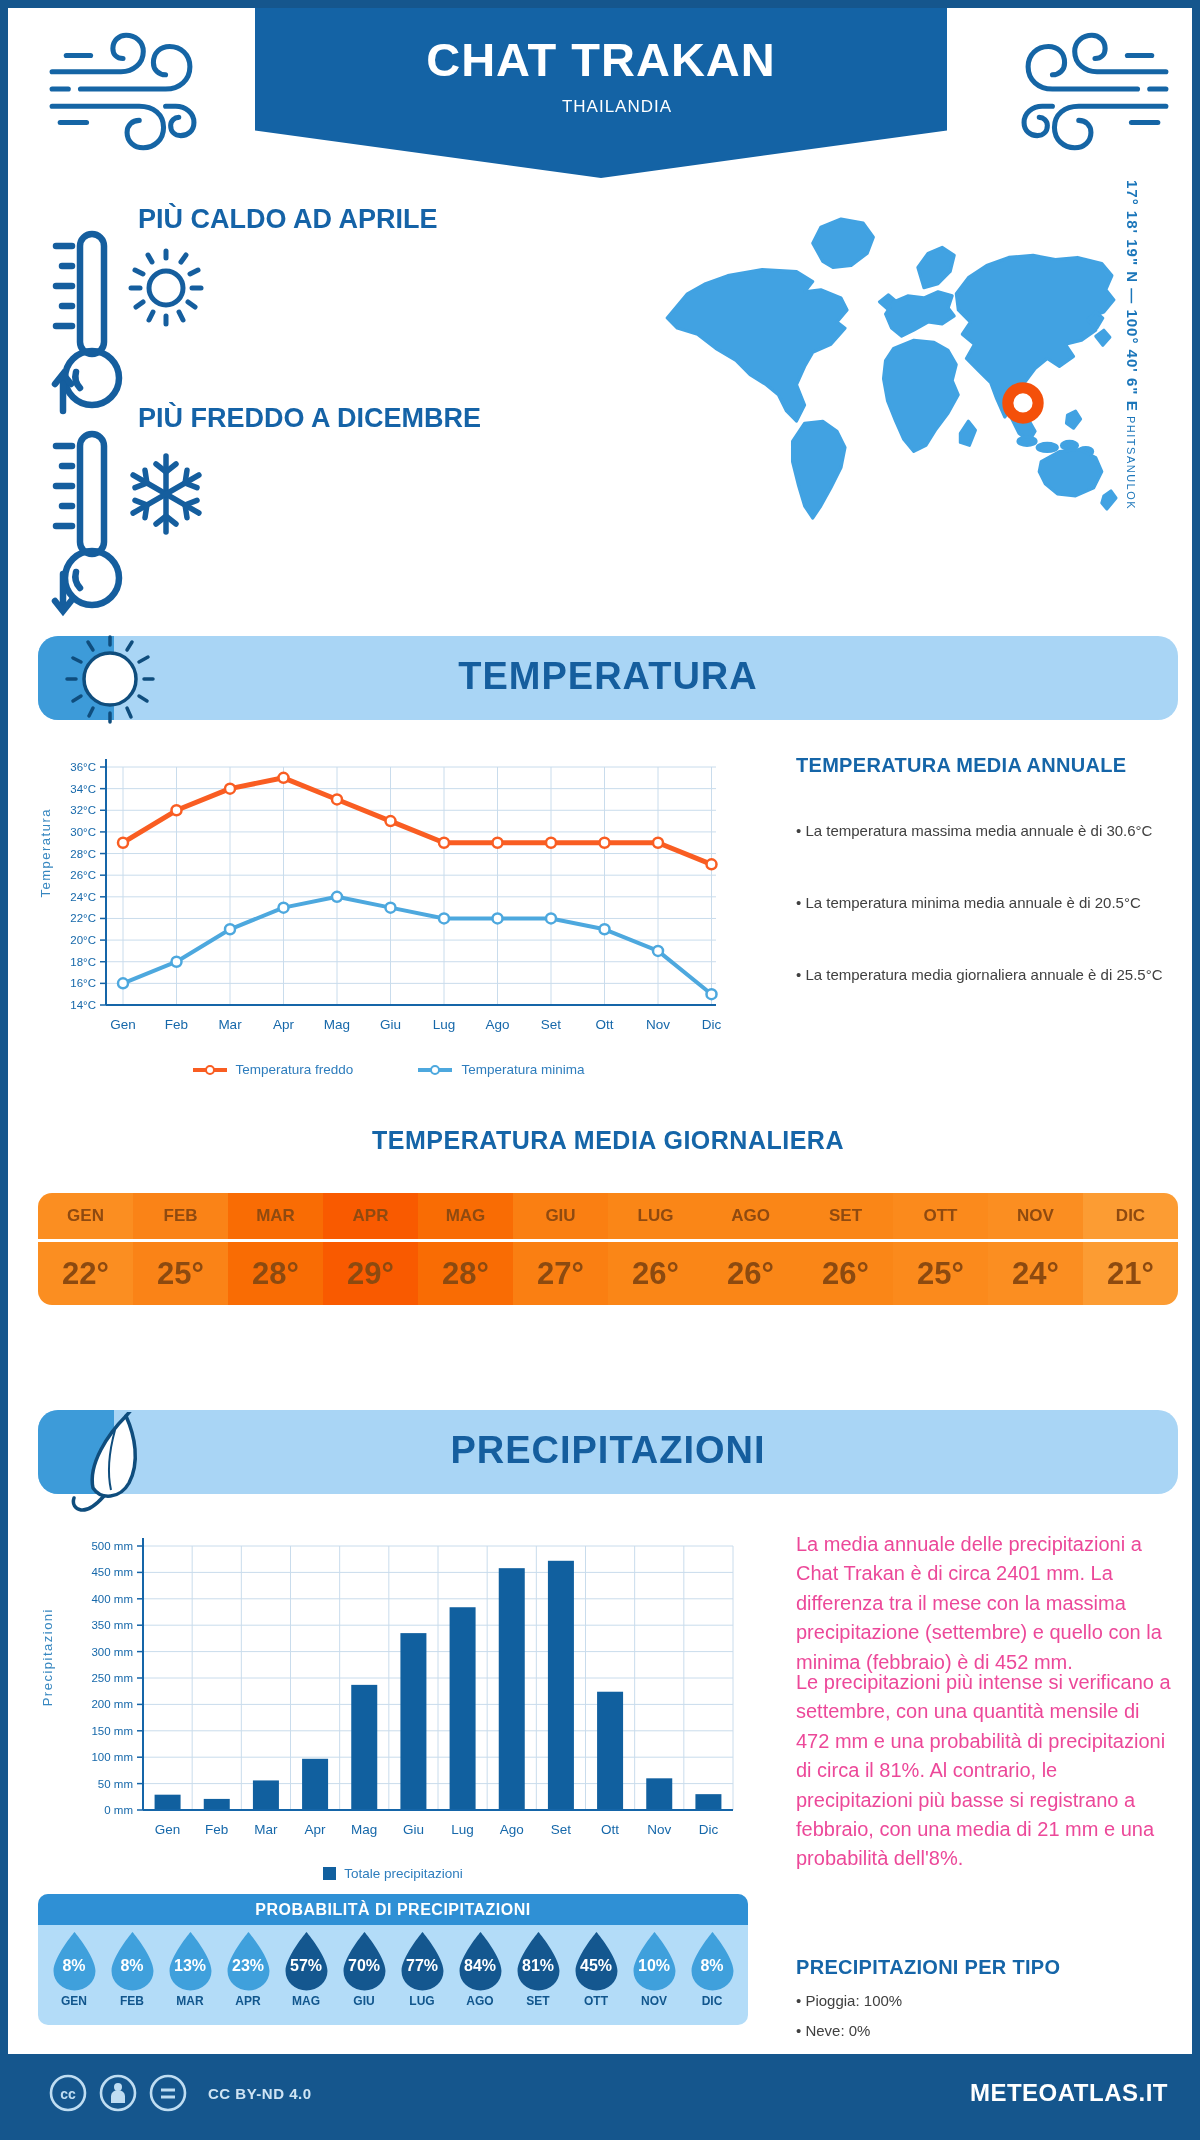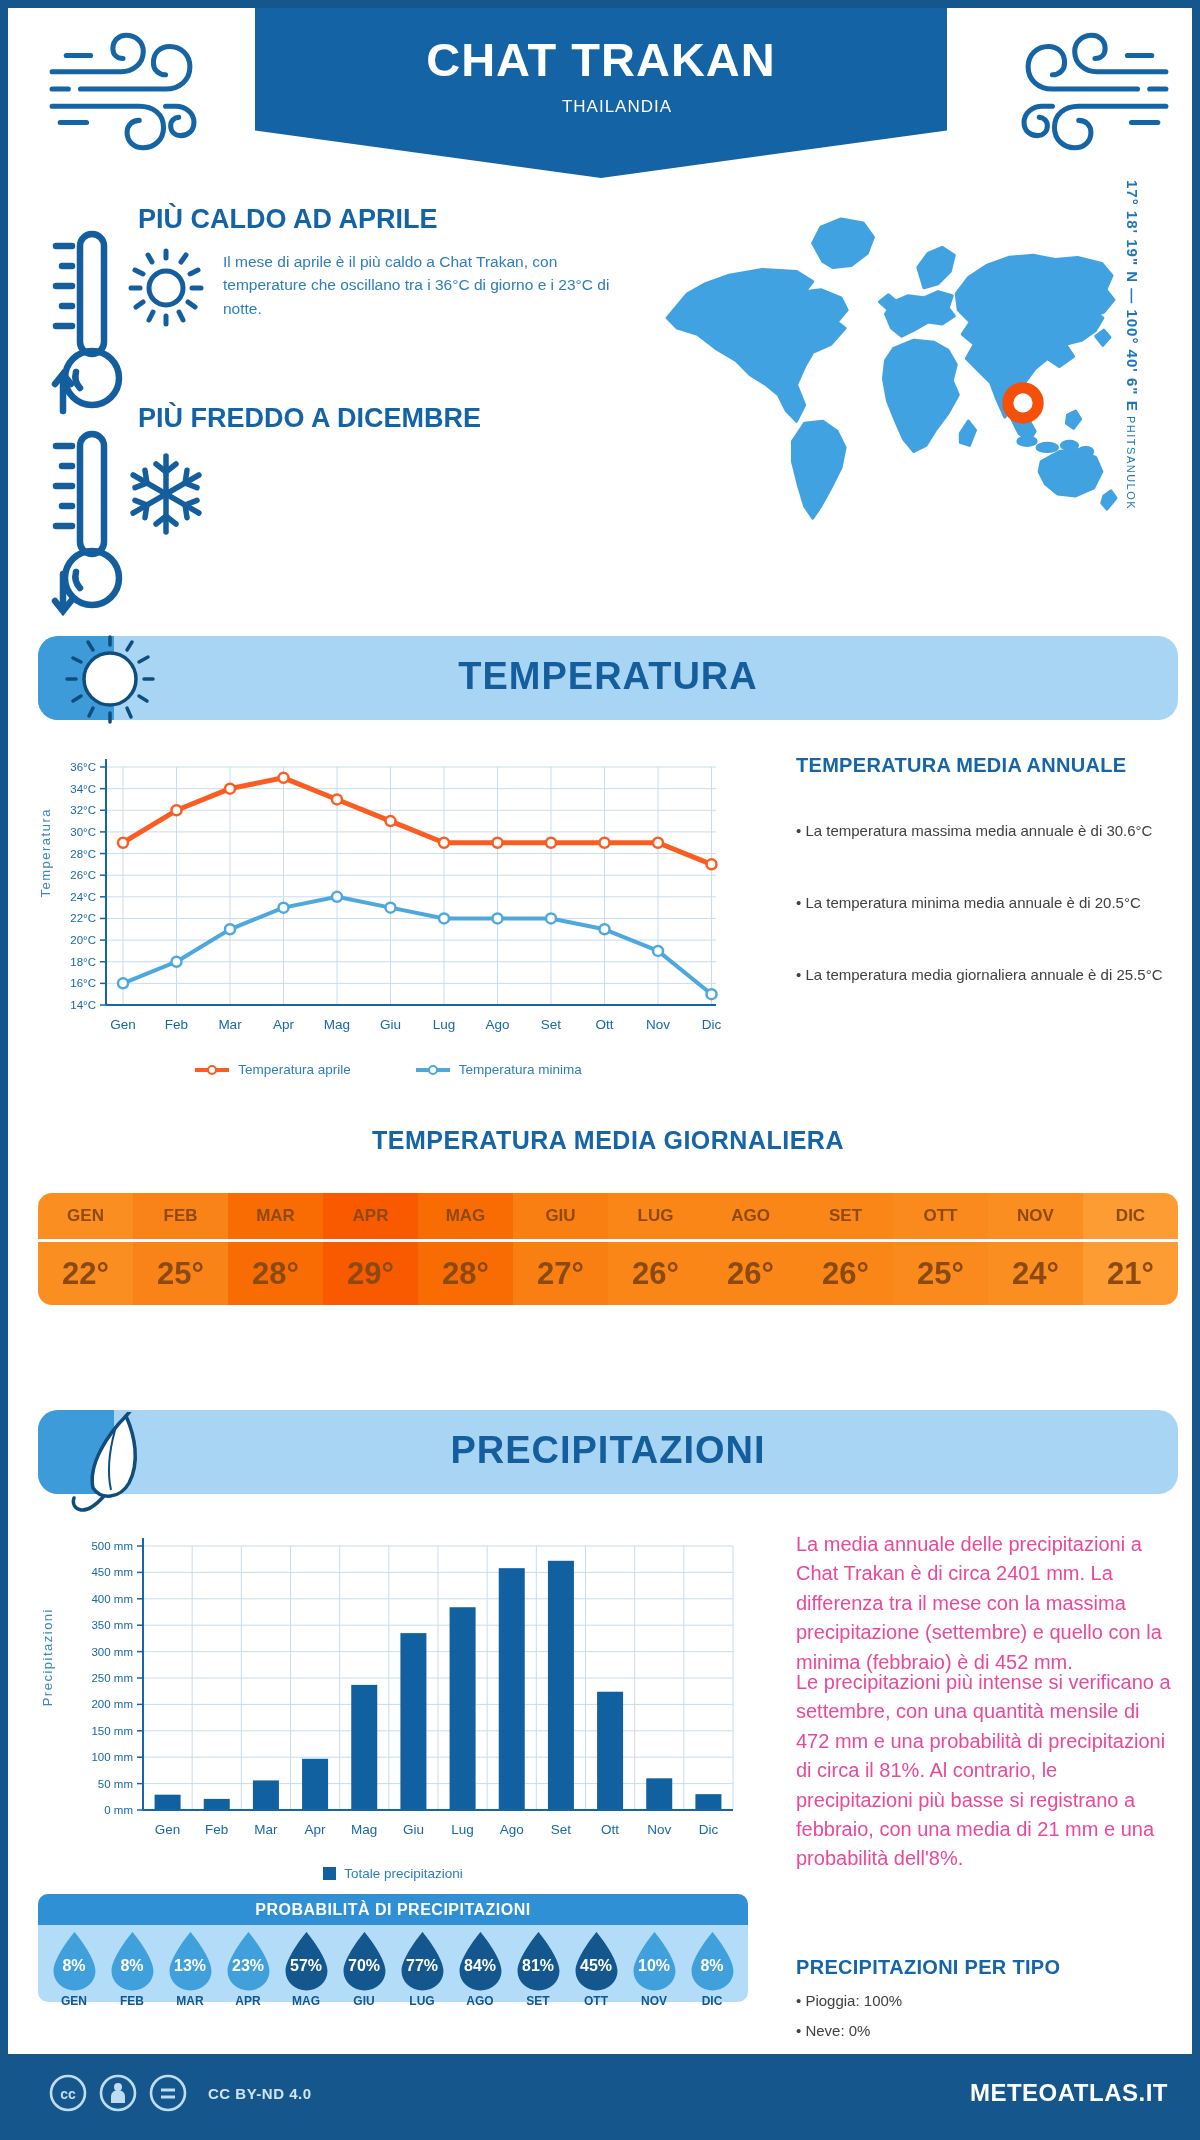--- a/index.html
+++ b/index.html
@@ -42,21 +42,21 @@
   .temp-col .m{height:46px;display:flex;align-items:center;justify-content:center;font-weight:bold;font-size:17px;color:#8f4a10;}
   .temp-col .v{flex:1;border-top:3px solid #fff;display:flex;align-items:center;justify-content:center;font-weight:bold;font-size:31px;color:#8c4a10;}
   .table-title{position:absolute;left:0;width:1200px;top:1118px;text-align:center;font-size:25px;font-weight:bold;color:#1565a8;letter-spacing:0.5px;}
 
   
   .panel-title{position:absolute;font-size:20px;font-weight:bold;color:#1565a8;letter-spacing:0.3px;}
   .bullet{position:absolute;font-size:15px;line-height:1.45;color:#404040;}
   .para{position:absolute;font-size:20px;line-height:1.47;color:#ec4899;}
 
   
-  #prob-panel{position:absolute;left:30px;top:1886px;width:710px;height:108px;background:#b3dcf8;border-radius:10px;}
+  #prob-panel{position:absolute;left:30px;top:1886px;width:710px;height:131px;background:#b3dcf8;border-radius:10px;}
   .prob-head{height:31px;background:#2f90d5;border-radius:10px 10px 0 0;color:#fff;font-weight:bold;font-size:16px;
     display:flex;align-items:center;justify-content:center;letter-spacing:0.5px;}
   .drops{display:flex;justify-content:space-between;padding:5px 10px 0 10px;}
   .dropcell{width:52px;text-align:center;}
   .drop{position:relative;width:45px;height:61px;margin:0 auto;}
   .drop svg{position:absolute;left:0;top:0;}
   .drop .pct{position:absolute;left:0;right:0;top:27px;color:#fff;font-weight:bold;font-size:16px;}
   .dropcell .mon{margin-top:3px;font-size:12px;font-weight:bold;color:#11568d;}
 
   
@@ -124,21 +124,20 @@
         <line x1="53" y1="64" x2="57" y2="72"></line>
       <line x1="40" y1="68" x2="40" y2="76"></line>
         <line x1="27" y1="64" x2="23" y2="72"></line>
       <line x1="17" y1="54" x2="10" y2="59"></line>
         <line x1="14" y1="40" x2="5" y2="40"></line>
       <line x1="17" y1="26" x2="9" y2="22"></line>
         <line x1="26" y1="14" x2="22" y2="7"></line>
     </g>
   </svg>
   <div class="hl-title" style="left:130px;top:196px;">PIÙ CALDO AD APRILE</div>
-  <div class="hl-text" style="left:215px;top:242px;width:388px;">Il mese di aprile è il più caldo a Chat Trakan, con temperature che oscillano tra i 36°C di giorno e i 23°C di notte.</div>
 
   <svg style="position:absolute;left:42px;top:400px;" width="82" height="210" viewBox="0 0 82 210">
     <g stroke="#155e9e" stroke-width="6.5" fill="none" stroke-linecap="round">
       <rect x="30" y="26" width="24" height="120" rx="12"></rect>
       <circle cx="42" cy="170" r="27"></circle>
       <path d="M30,180 a17,17 0 0 1 -4,-16"></path>
       <line x1="6" y1="38" x2="22" y2="38"></line>
         <line x1="12" y1="58" x2="22" y2="58"></line>
       <line x1="6" y1="78" x2="22" y2="78"></line>
         <line x1="12" y1="98" x2="22" y2="98"></line>
@@ -311,21 +310,21 @@
       <circle cx="556.5" cy="176.27272727272728" r="5" fill="#fff" stroke="#4da8de" stroke-width="2.5"></circle>
       <circle cx="610" cy="197.9090909090909" r="5" fill="#fff" stroke="#4da8de" stroke-width="2.5"></circle>
       <circle cx="663.5" cy="241.1818181818182" r="5" fill="#fff" stroke="#4da8de" stroke-width="2.5"></circle>
     </svg>
   <div class="legend" style="left:40px;top:1054px;width:680px;">
     <div class="item">
       <svg width="36" height="12" viewBox="0 0 36 12">
         <line x1="1" y1="6" x2="35" y2="6" stroke="#f95d22" stroke-width="4"></line>
         <circle cx="18" cy="6" r="4" fill="#fff" stroke="#f95d22" stroke-width="2"></circle>
       </svg>
-      <span>Temperatura aprile</span>
+      <span>Temperatura freddo</span>
     </div>
     <div class="item">
       <svg width="36" height="12" viewBox="0 0 36 12">
         <line x1="1" y1="6" x2="35" y2="6" stroke="#4da8de" stroke-width="4"></line>
         <circle cx="18" cy="6" r="4" fill="#fff" stroke="#4da8de" stroke-width="2"></circle>
       </svg>
       <span>Temperatura minima</span>
     </div>
   </div>
 

